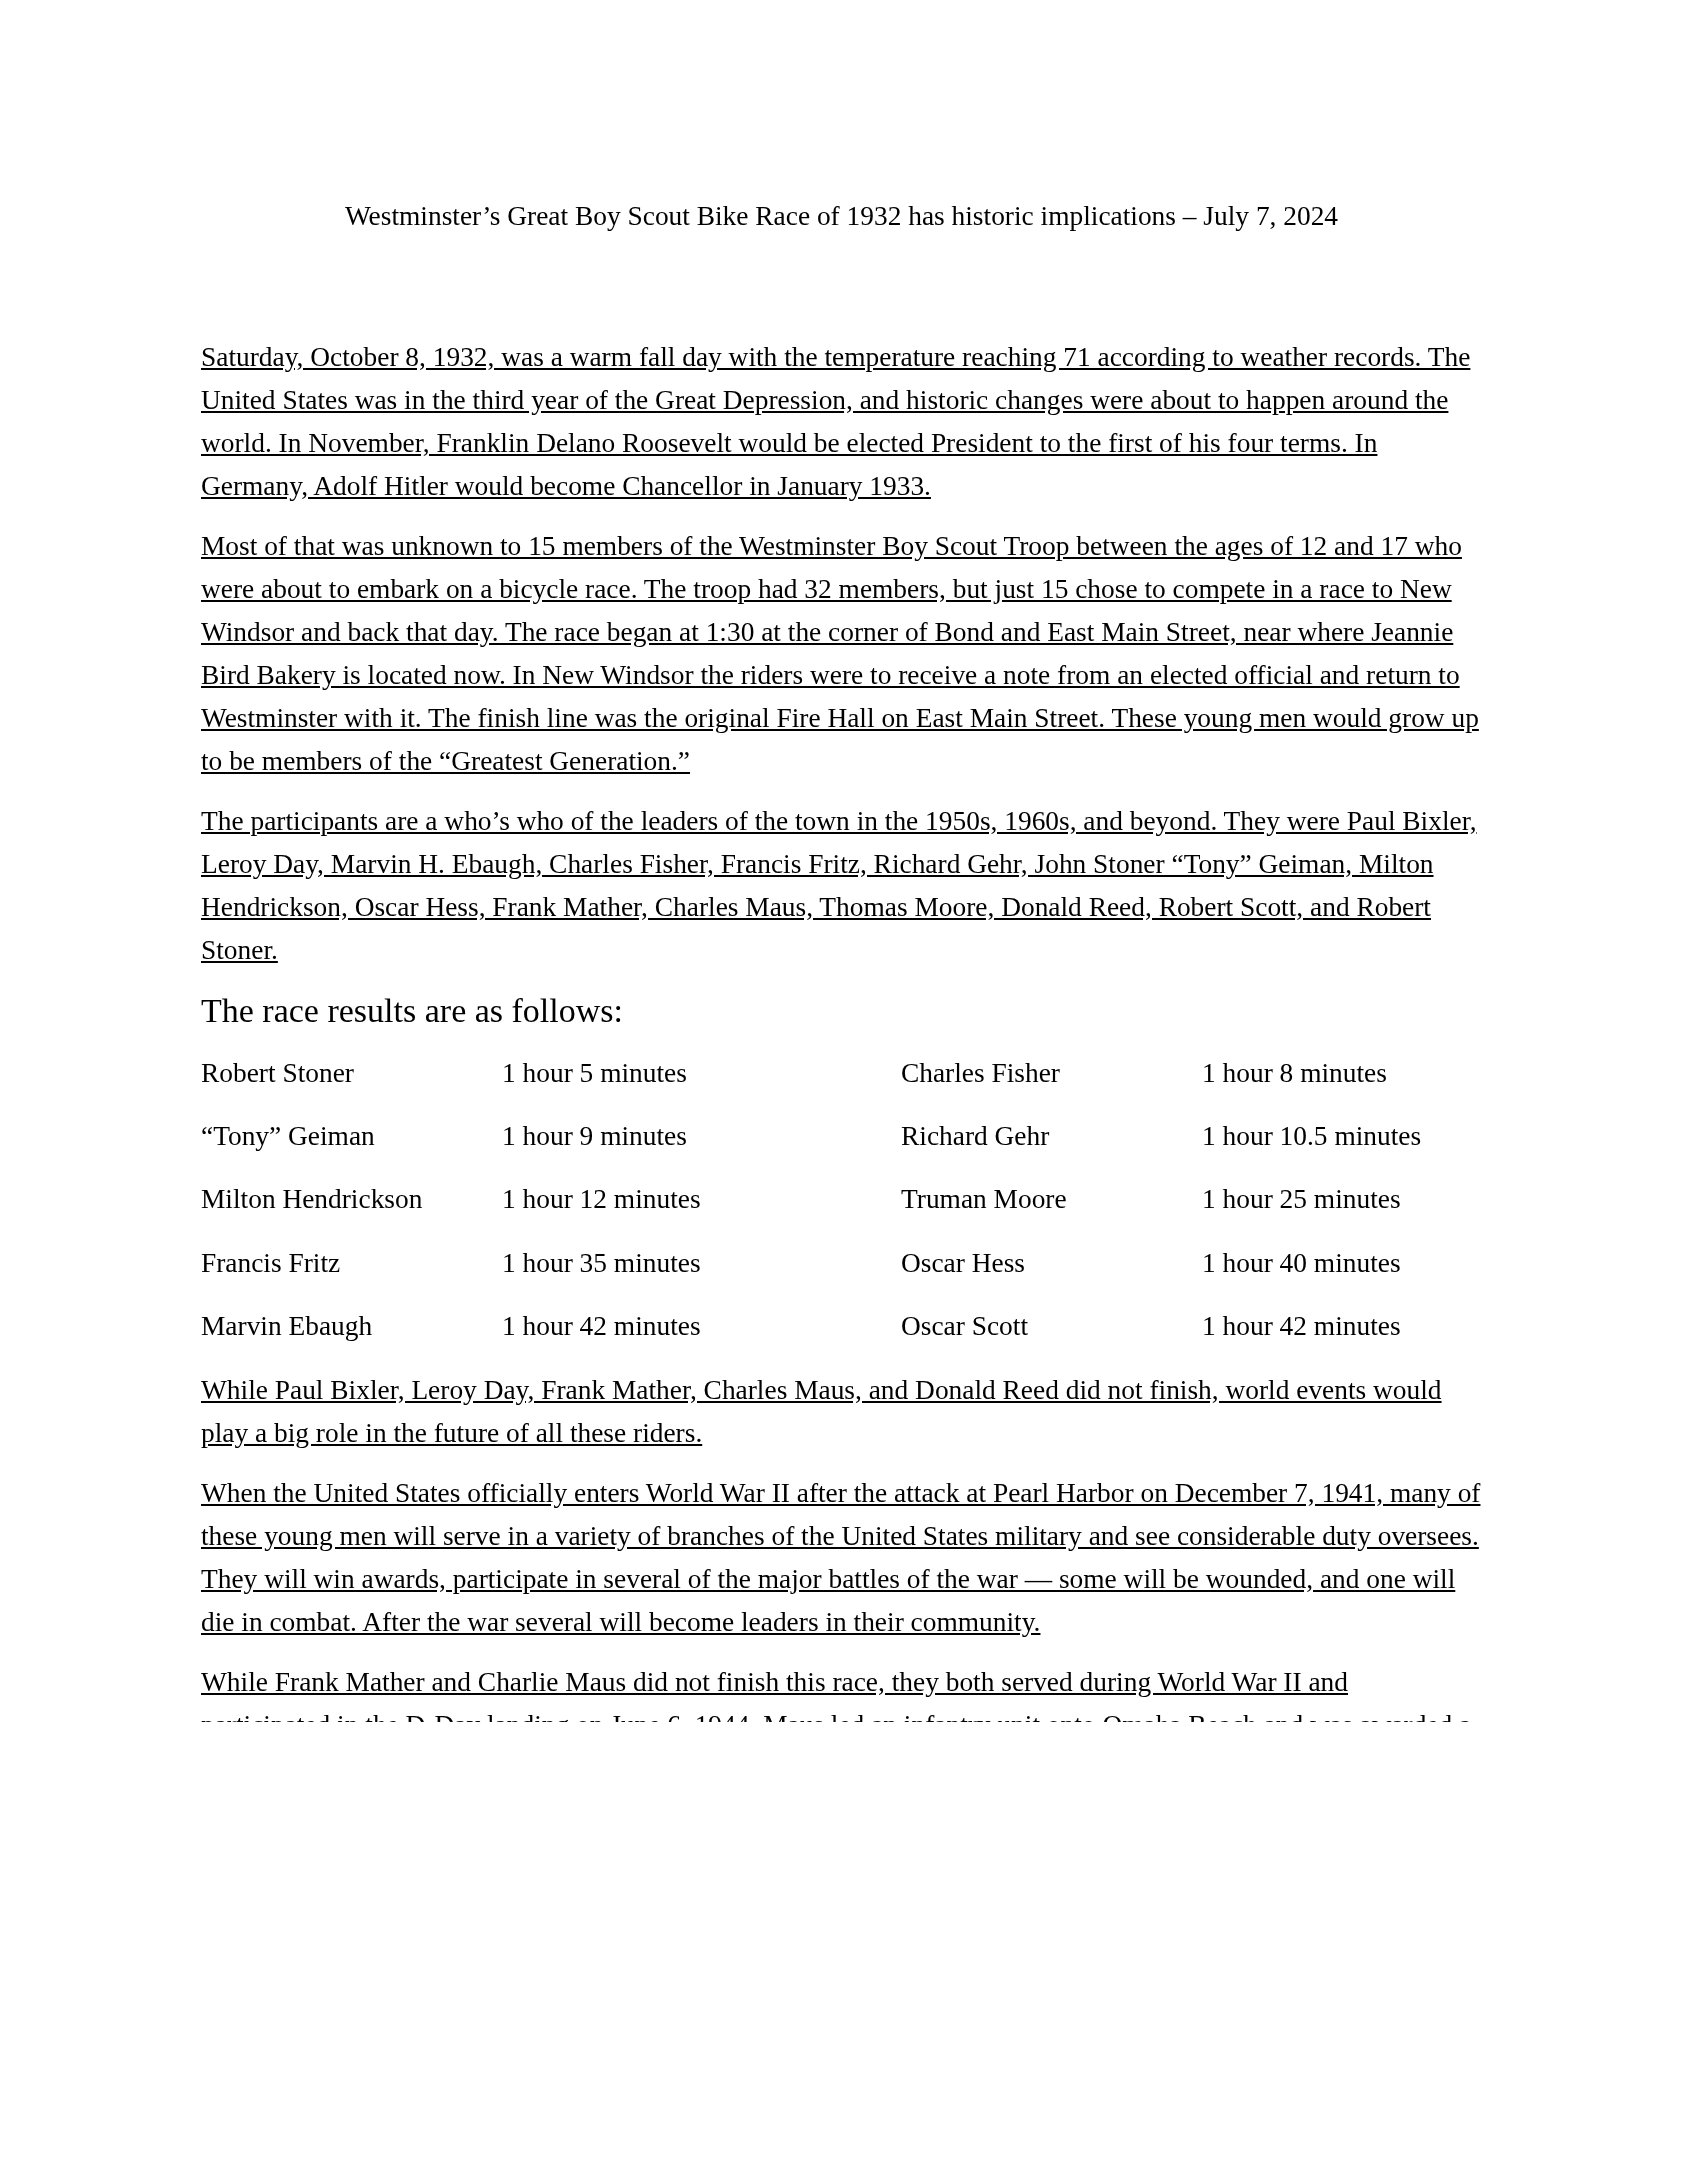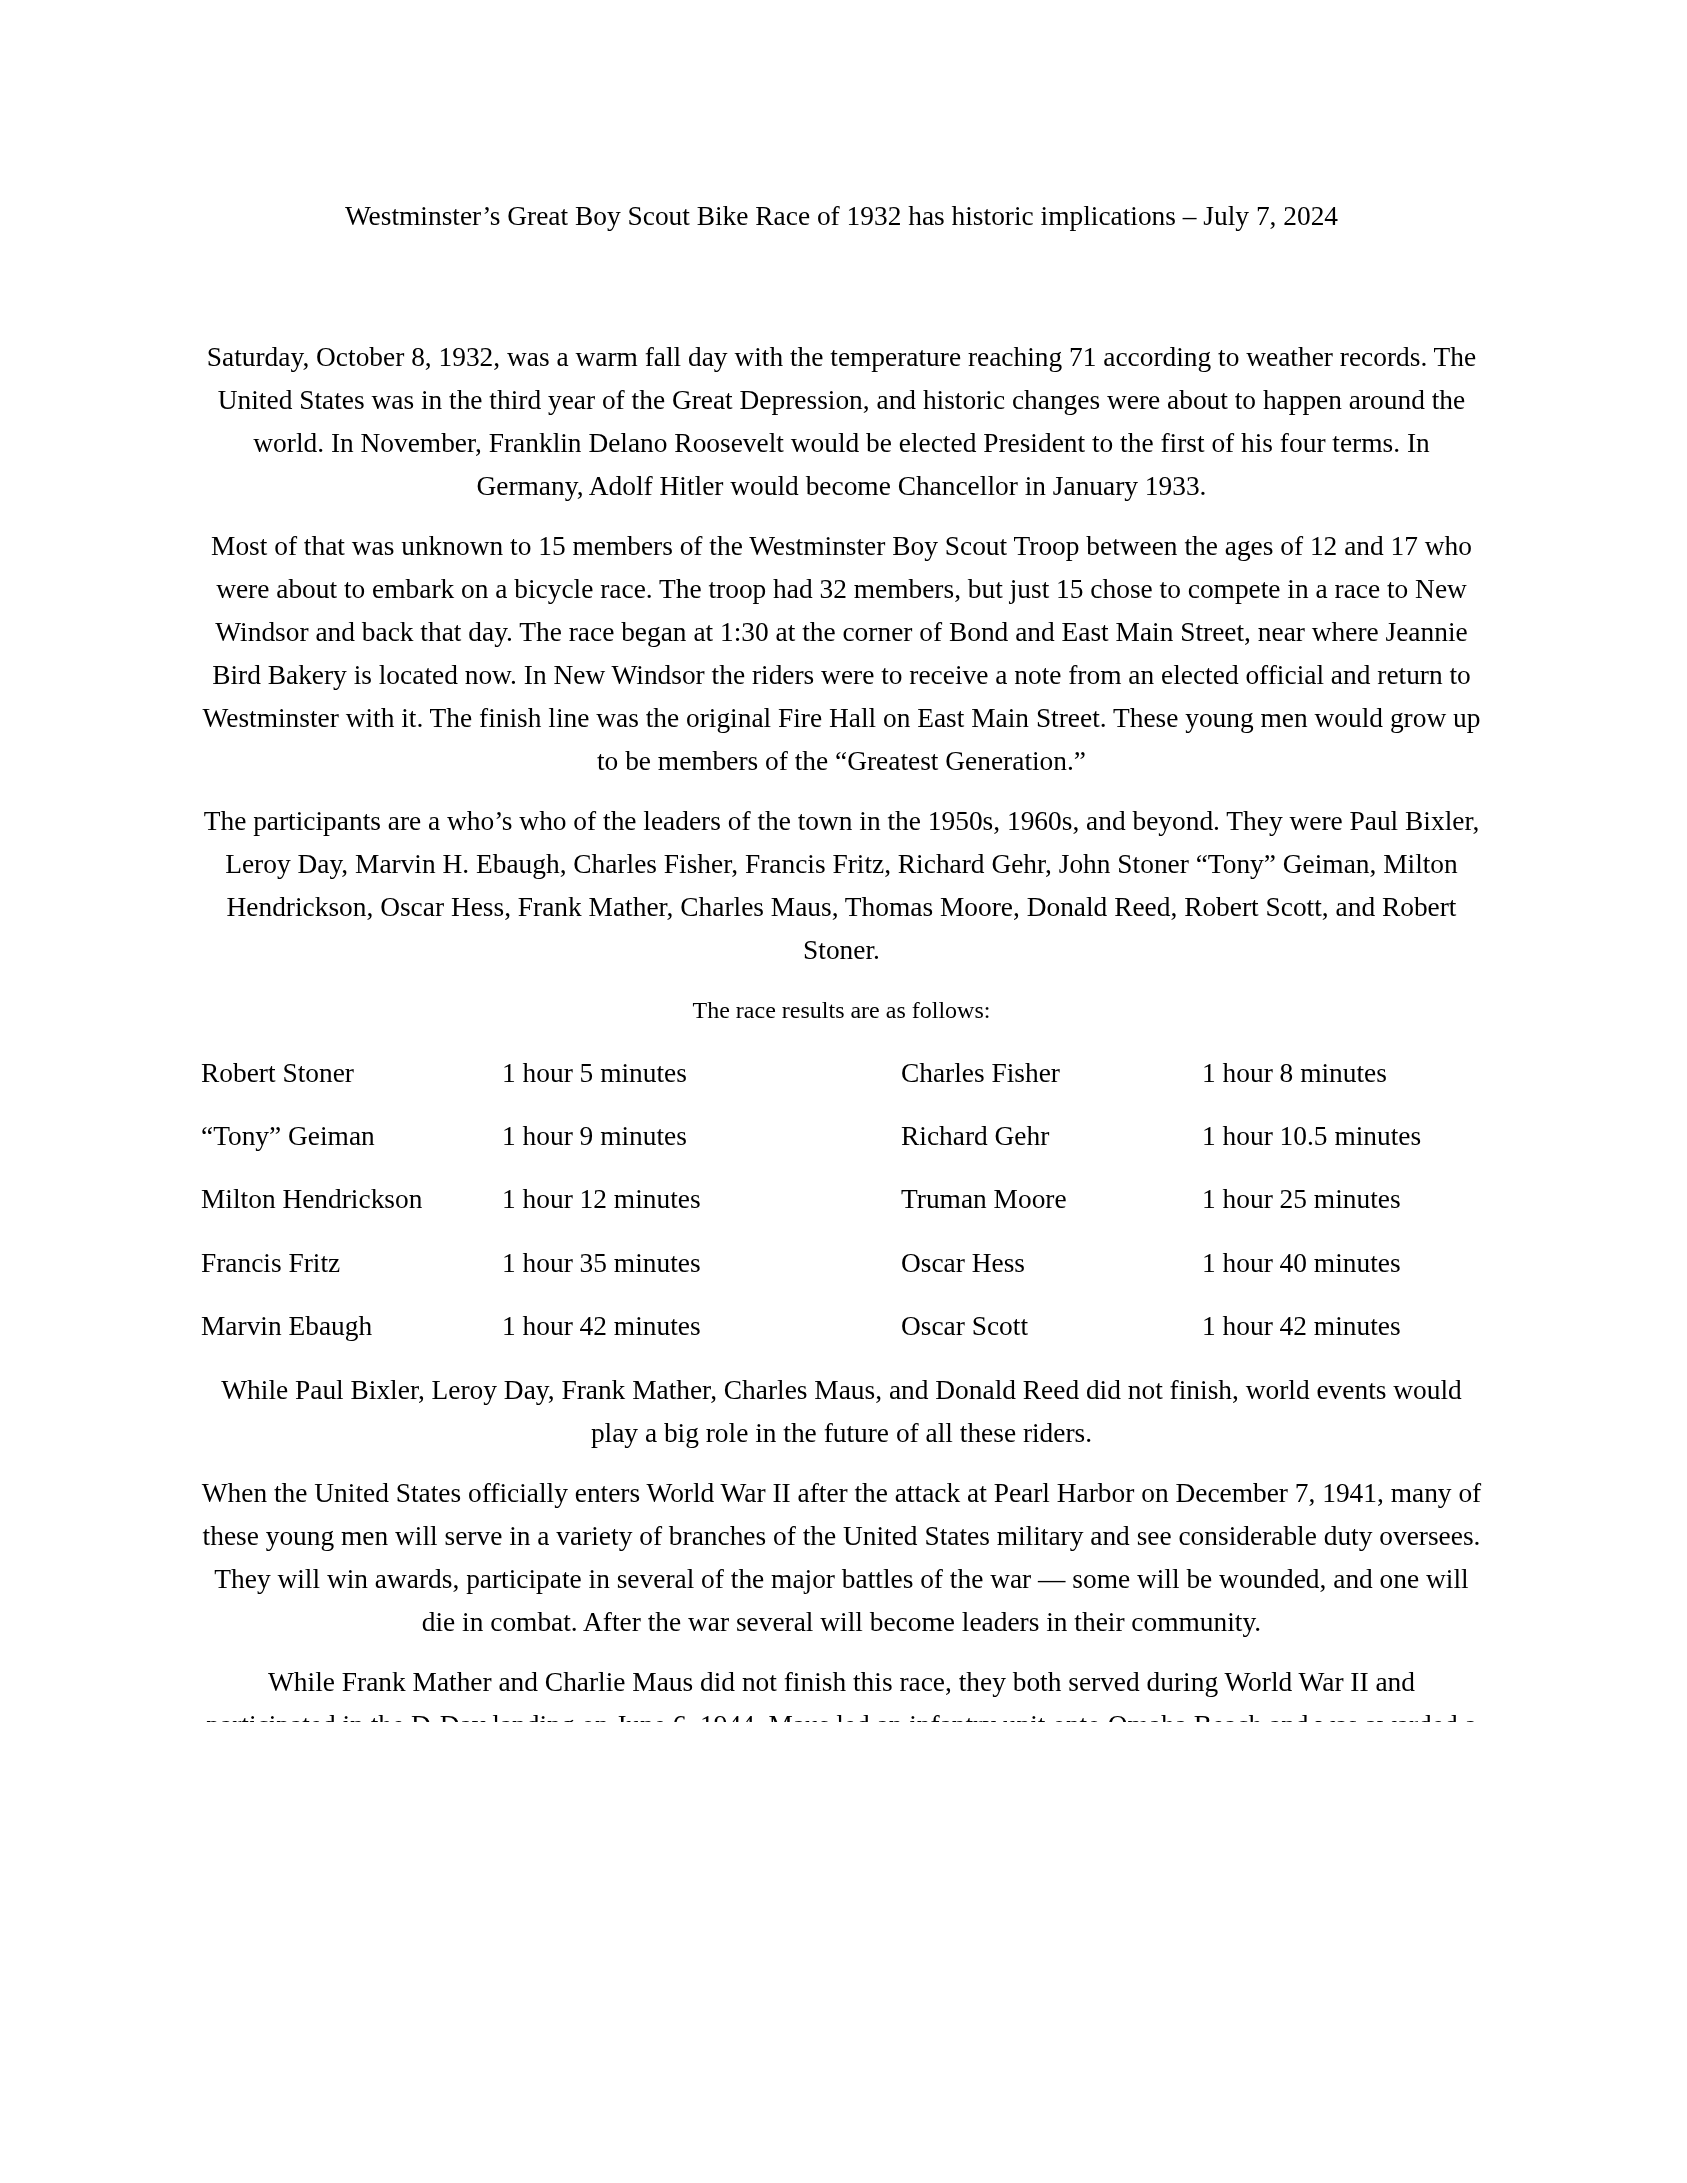--- a/index.html
+++ b/index.html
@@ -26,26 +26,27 @@
     font-size: 27.4px;
     font-weight: 400;
     line-height: 43px;
     text-align: center;
     margin: 0 0 98px 0;
   }
   p.body-par {
     font-size: 27.4px;
     line-height: 43px;
     margin: 0 0 17px 0;
-    text-align: center;
+    text-align: left;
+    text-decoration: underline;
   }
   .results-heading {
-    font-size: 24px;
+    font-size: 34px;
     line-height: 43px;
-    text-align: center;
+    text-align: left;
     margin: 2.8px 0 19.7px 0;
   }
   .results-table {
     margin: 0 0 19px 0;
   }
   .results-row {
     display: grid;
     grid-template-columns: 301px 399px 301px 1fr;
     font-size: 27.4px;
     line-height: 43px;

